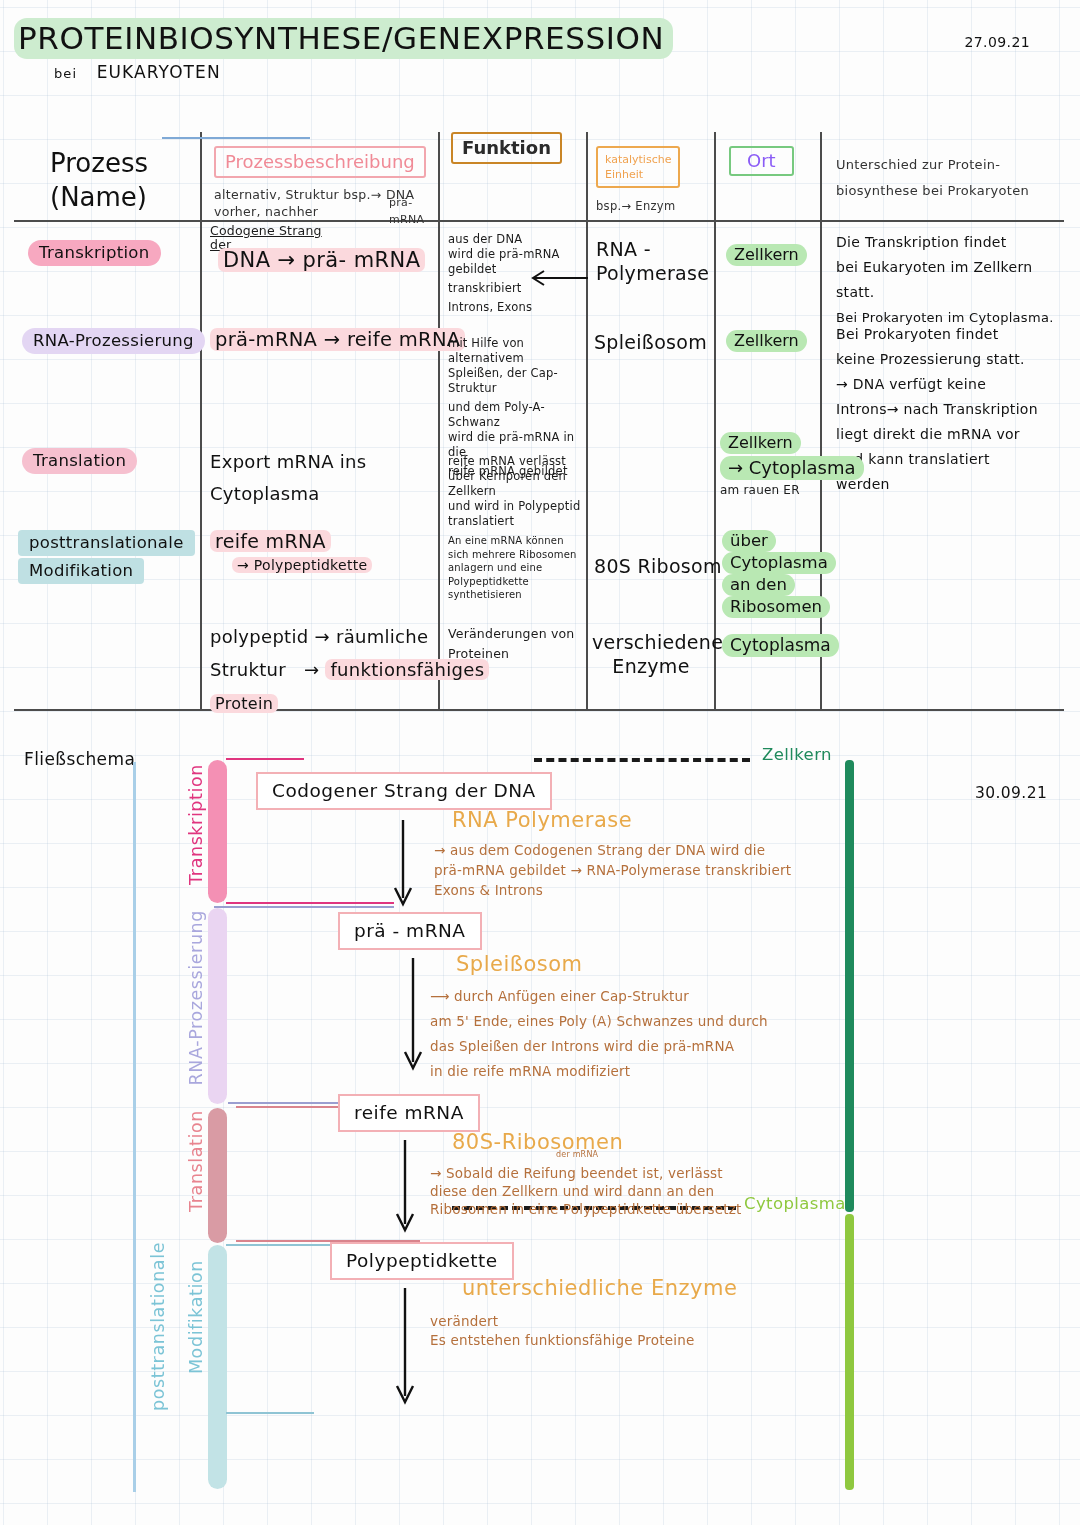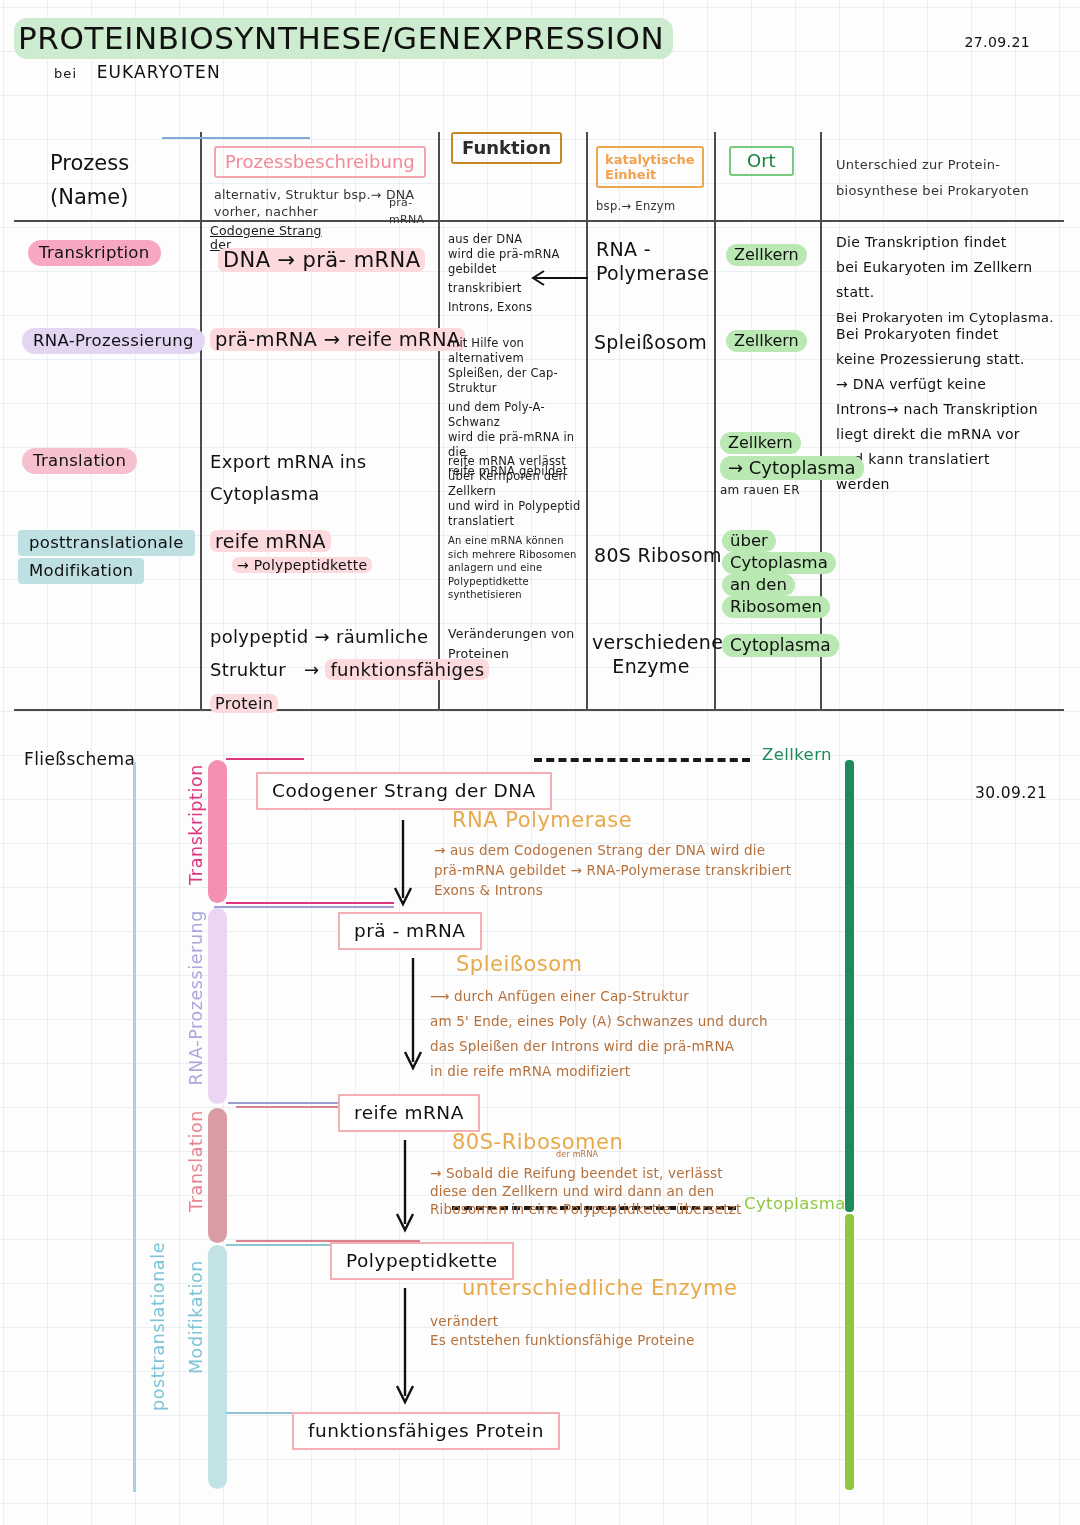--- a/index.html
+++ b/index.html
@@ -50,36 +50,36 @@
   .table-wrap { position: absolute; left: 14px; top: 132px; width: 1050px; height: 578px; }
 
   .tline { position: absolute; background: #4c4c4c; }
   .tline.h { height: 1.6px; left: 0; width: 1050px; }
   .tline.v { width: 1.6px; top: 0; height: 578px; }
 
   .cell { position: absolute; }
 
   
   .hdr-prozess {
-    left: 36px; top: 14px; font-size: 21px; line-height: 34px;
+    left: 36px; top: 14px; font-size: 26px; line-height: 34px;
   }
   .hdr-prozess .underline {
     position: absolute; left: 112px; top: -9px; width: 148px; height: 2px;
     background: #7fa9d6;
   }
   .boxlabel {
     display: inline-block;
     font-size: 18px;
     padding: 3px 9px 4px 9px;
     border-radius: 3px;
   }
   .boxlabel.pink { border: 2px solid #f2a6ae; color: #f08a96; }
   .boxlabel.orange { border: 2px solid #c98526; color: #2b2b2b; }
-  .boxlabel.orange2 { border: 2px solid #eda84e; color: #f0a24f; font-size: 13px; line-height: 15px; padding: 4px 7px; font-weight: bold; }
-  .boxlabel.green { border: 2px solid #77c97f; color: #15803d; }
+  .boxlabel.orange2 { border: 2px solid #eda84e; color: #f0a24f; font-size: 11px; line-height: 15px; padding: 4px 7px; }
+  .boxlabel.green { border: 2px solid #77c97f; color: #8b5cf6; }
 
   .hint { font-size: 12.5px; color: #333; line-height: 17px; letter-spacing: .3px; }
 
   
   .chip {
     display: inline-block; padding: 3px 11px 4px 11px; border-radius: 13px;
     font-size: 16.5px; letter-spacing: .3px;
   }
   .chip.pinkdark { background: #f7a8c0; }
   .chip.violet   { background: #e3d6f3; }
@@ -298,21 +298,21 @@
     <div class="cell mid" style="left:196px; top:398px;">
       <div><span class="mark-pink" style="font-size:19px;">reife  mRNA</span></div>
       <div style="margin-left:22px; margin-top:1px;"><span class="mark-pink" style="font-size:14px;">→ Polypeptidkette</span></div>
     </div>
     <div class="cell desc tiny" style="left:434px; top:402px; width:140px;">
       <div>An eine mRNA können</div>
       <div>sich mehrere   Ribosomen</div>
       <div>anlagern und eine</div>
       <div>Polypeptidkette synthetisieren</div>
     </div>
-    <div class="cell unit" style="left:580px; top:411px;">
+    <div class="cell unit" style="left:580px; top:422px;">
       <div>80S Ribosom</div>
     </div>
     <div class="cell" style="left:708px; top:398px;">
       <div><span class="hlgreen" style="font-size:16.5px;">über</span></div>
       <div><span class="hlgreen" style="font-size:16.5px;">Cytoplasma</span></div>
       <div><span class="hlgreen" style="font-size:16.5px;">an   den</span></div>
       <div><span class="hlgreen" style="font-size:16.5px;">Ribosomen</span></div>
     </div>
 
     <div class="cell mid" style="left:196px; top:488px; line-height:33px;">
@@ -414,16 +414,15 @@
     <svg class="arrow" style="left:390px; top:576px;" width="30" height="120">
       <line x1="15" y1="0" x2="15" y2="108" stroke="#111" stroke-width="2.4"></line>
       <polyline points="7,98 15,114 23,98" fill="none" stroke="#111" stroke-width="2.4"></polyline>
     </svg>
     <div class="catalyst" style="left:462px; top:564px;">unterschiedliche   Enzyme</div>
     <div class="expl" style="left:430px; top:600px; line-height:19px;">
       <div>verändert</div>
       <div>Es entstehen  funktionsfähige  Proteine</div>
     </div>
 
-    <div class="nodebox" style="left:292px; top:700px;">funktionsfähiges  Protein</div>
 
   </div>
 </div>
 
 </body></html>

